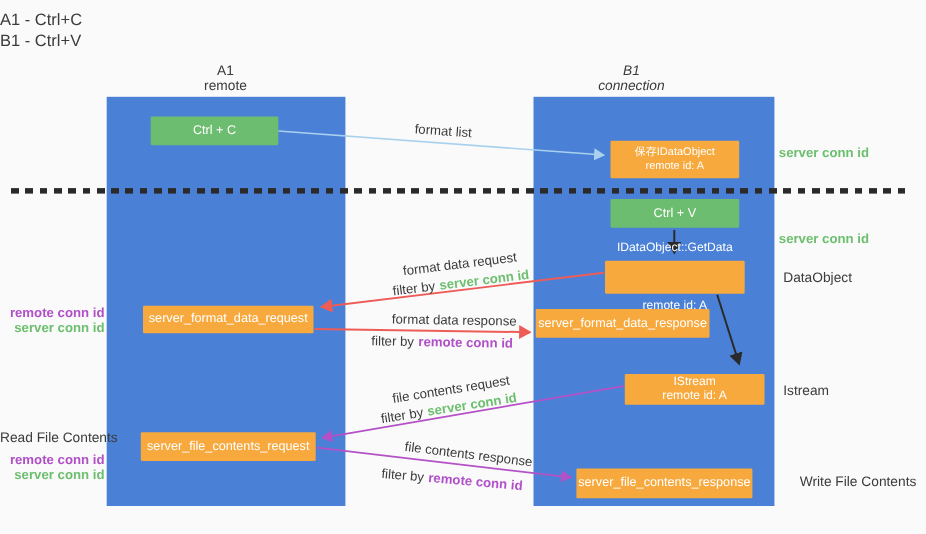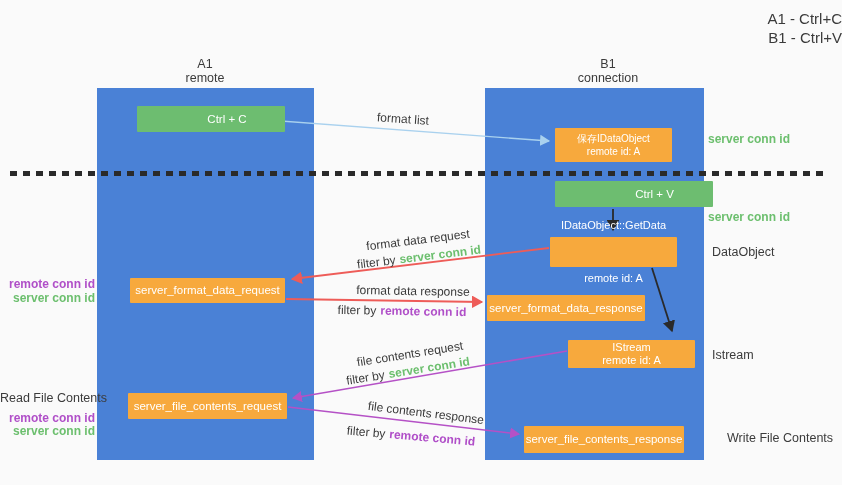--- a/index.html
+++ b/index.html
@@ -3,21 +3,21 @@
 <meta charset="utf-8">
 <style>
   :root{
     --bg:#fafafa; --lifeline-blue:#4a81d6; --node-green:#6dbd70; --node-orange:#f7a93d;
     --arrow-red:#ee5c58; --arrow-purple:#b551c6; --arrow-lightblue:#a9d1ee; --arrow-black:#2a2a2a;
     --text-green:#6cbf6e; --text-magenta:#b04fc8; --text-dark:#3b3b3b;
   }
   html,body{margin:0;padding:0;}
   body{background:var(--bg);font-family:"Liberation Sans",sans-serif;}
   .canvas{position:relative;width:842px;height:485px;background:var(--bg);overflow:hidden;}
-  .title{position:absolute;left:0;top:9px;width:100%;text-align:right;font-size:15px;
+  .title{position:absolute;left:0;top:9px;width:100%;text-align:left;font-size:15px;
          line-height:19px;color:var(--text-dark);}
   .col-header{position:absolute;width:120px;text-align:center;font-size:12.5px;line-height:14px;
          color:var(--text-dark);}
   .lifeline{position:absolute;top:88px;height:372px;background:var(--lifeline-blue);}
   .arrows{position:absolute;left:0;top:0;width:842px;height:485px;pointer-events:none;}
   .ln{fill:none;}
   .lblue{stroke:var(--arrow-lightblue);stroke-width:1.4;}
   .lblack{stroke:var(--arrow-black);stroke-width:1.8;}
   .lred{stroke:var(--arrow-red);stroke-width:1.8;}
   .lpurple{stroke:var(--arrow-purple);stroke-width:1.6;}
@@ -47,21 +47,21 @@
 
   <div class="title">
     <div>A1 - Ctrl+C</div>
     <div>B1 - Ctrl+V</div>
   </div>
 
   <div class="col-header" style="left:145px;top:57px;">
     <div>A1</div>
     <div>remote</div>
   </div>
-  <div class="col-header" style="left:548px;top:57px;">
+  <div class="col-header" style="left:514px;top:57px;font-style:italic;">
     <div>B1</div>
     <div>connection</div>
   </div>
 
   <div class="lifeline" style="left:97px;width:217px;"></div>
   <div class="lifeline" style="left:485px;width:219px;"></div>
 
   <svg class="arrows" viewBox="0 0 842 485">
     <defs>
       <marker id="m-blue" viewBox="0 0 10 10" refX="8" refY="5" markerWidth="8" markerHeight="8" orient="auto">
@@ -81,38 +81,38 @@
     <line x1="613" y1="209" x2="613" y2="230" class="ln lblack" marker-end="url(#m-black)"></line>
     <line x1="652" y1="268" x2="672" y2="331" class="ln lblack" marker-end="url(#m-black)"></line>
     <line x1="549" y1="248" x2="292" y2="279" class="ln lred" marker-end="url(#m-red)"></line>
     <line x1="286" y1="299" x2="482" y2="302" class="ln lred" marker-end="url(#m-red)"></line>
     <line x1="567" y1="351" x2="293" y2="398" class="ln lpurple" marker-end="url(#m-purple)"></line>
     <line x1="288" y1="407" x2="519" y2="434" class="ln lpurple" marker-end="url(#m-purple)"></line>
   </svg>
 
   <div class="dotted"></div>
 
-  <div class="node green" style="left:137px;top:106px;width:116px;height:26px;padding-left:32px;">
+  <div class="node green" style="left:137px;top:106px;width:116px;height:26px;">
     <div>Ctrl + C</div>
   </div>
   <div class="node orange" style="left:555px;top:128px;width:117px;height:34px;font-size:10px;">
     <div>保存IDataObject</div>
     <div>remote id: A</div>
   </div>
-  <div class="node green" style="left:555px;top:181px;width:117px;height:26px;padding-left:41px;">
+  <div class="node green" style="left:555px;top:181px;width:117px;height:26px;">
     <div>Ctrl + V</div>
   </div>
   <div class="node orange" style="left:550px;top:237px;width:127px;height:30px;font-size:11px;gap:40px;">
     <div>IDataObject::GetData</div>
     <div>remote id: A</div>
   </div>
   <div class="node orange" style="left:130px;top:278px;width:155px;height:25px;">
     <div>server_format_data_request</div>
   </div>
-  <div class="node orange" style="left:487px;top:295px;width:158px;height:26px;">
+  <div class="node orange" style="left:487px;top:281px;width:158px;height:26px;">
     <div>server_format_data_response</div>
   </div>
   <div class="node orange" style="left:568px;top:340px;width:127px;height:28px;font-size:11px;">
     <div>IStream</div>
     <div>remote id: A</div>
   </div>
   <div class="node orange" style="left:524px;top:426px;width:160px;height:27px;">
     <div>server_file_contents_response</div>
   </div>
   <div class="node orange" style="left:128px;top:393px;width:159px;height:26px;">

